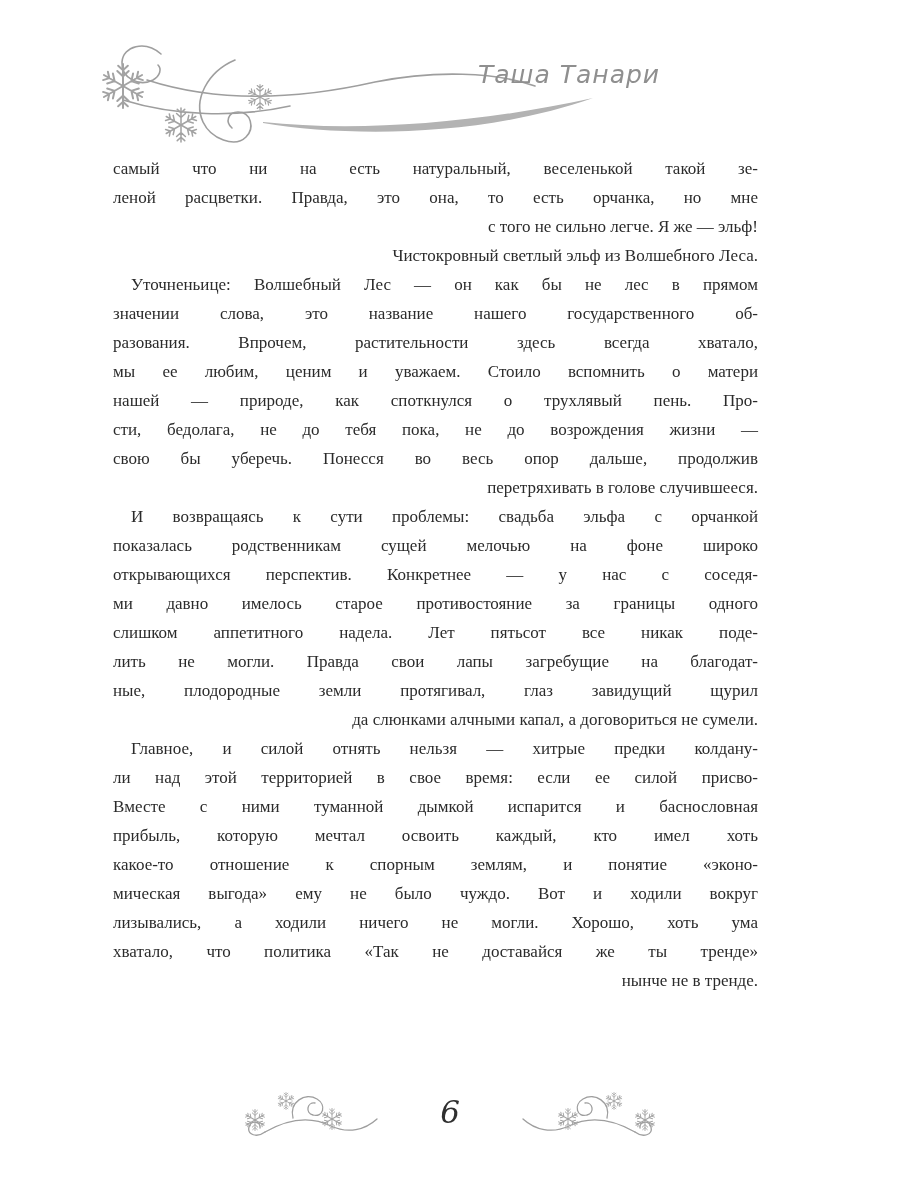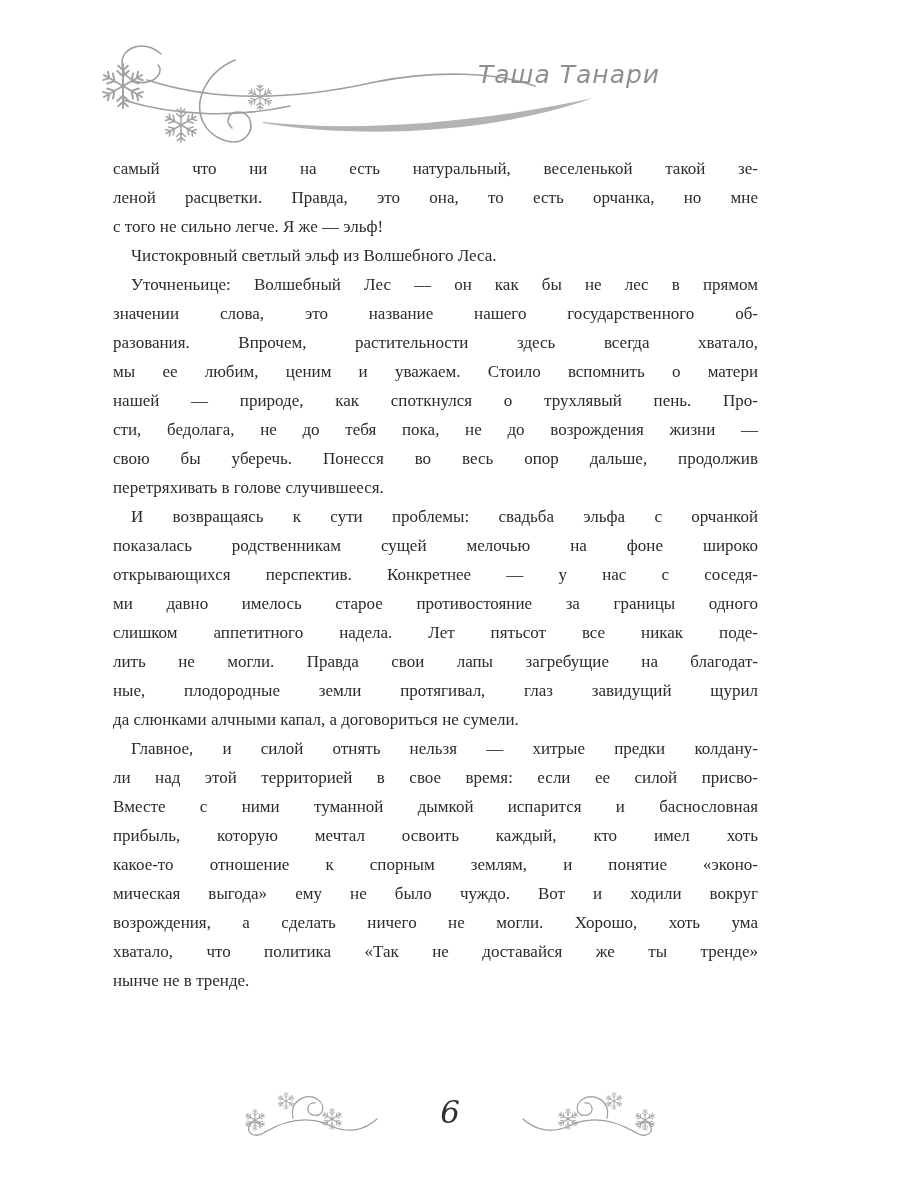--- a/index.html
+++ b/index.html
@@ -12,21 +12,21 @@
   .author {
     position:absolute; left:478px; top:60px; width:220px;
     font-family:"DejaVu Sans", sans-serif; font-style:italic;
     font-size:25px; color:#8f8f8f; letter-spacing:1px;
   }
   
   .text-block {
     position:absolute; left:113px; top:154px; width:645px;
     font-size:17px; color:#2b2b2b;
   }
-  .line { line-height:29px; height:29px; text-align:left; }
+  .line { line-height:29px; height:29px; text-align:right; }
   .line.j { text-align:justify; text-align-last:justify; }
   .line.ind { text-indent:18px; }
   
   .f-orn { position:absolute; top:1092px; }
   .f-orn.left  { left:243px; }
   .f-orn.right { left:517px; transform:scaleX(-1); }
   .page-num {
     position:absolute; left:400px; top:1094px; width:100px;
     text-align:center; font-family:"DejaVu Serif", serif;
     font-style:italic; font-size:31px; color:#2f2f2f;
@@ -84,21 +84,21 @@
       <div class="line j">слишком аппетитного надела. Лет пятьсот все никак поде-</div>
       <div class="line j">лить не могли. Правда свои лапы загребущие на благодат-</div>
       <div class="line j">ные, плодородные земли протягивал, глаз завидущий щурил</div>
       <div class="line">да слюнками алчными капал, а договориться не сумели.</div>
       <div class="line j ind">Главное, и силой отнять нельзя — хитрые предки колдану-</div>
       <div class="line j">ли над этой территорией в свое время: если ее силой присво-</div>
       <div class="line j">Вместе с ними туманной дымкой испарится и баснословная</div>
       <div class="line j">прибыль, которую мечтал освоить каждый, кто имел хоть</div>
       <div class="line j">какое-то отношение к спорным землям, и понятие «эконо-</div>
       <div class="line j">мическая выгода» ему не было чуждо. Вот и ходили вокруг</div>
-      <div class="line j">возрождения, а сделать ничего не могли. Хорошо, хоть ума</div>
+      <div class="line j">лизывались, а ходили ничего не могли. Хорошо, хоть ума</div>
       <div class="line j">хватало, что политика «Так не доставайся же ты тренде»</div>
       <div class="line">нынче не в тренде.</div>
     </div>
 
   <svg class="f-orn left" width="140" height="50" viewBox="0 0 140 50">
     <g stroke="#9e9e9e" stroke-width="1.3" fill="none" stroke-linecap="round">
       <path d="M 22,40 C 50,24 72,26 88,34 C 105,42 122,38 134,27"></path>
       <path d="M 22,40 C 14,46 4,43 6,35 C 8,28 18,29 17,36"></path>
       <path d="M 50,26 C 46,10 62,0 74,7 C 84,13 80,26 70,23 C 62,21 64,10 72,11"></path>
     </g>

